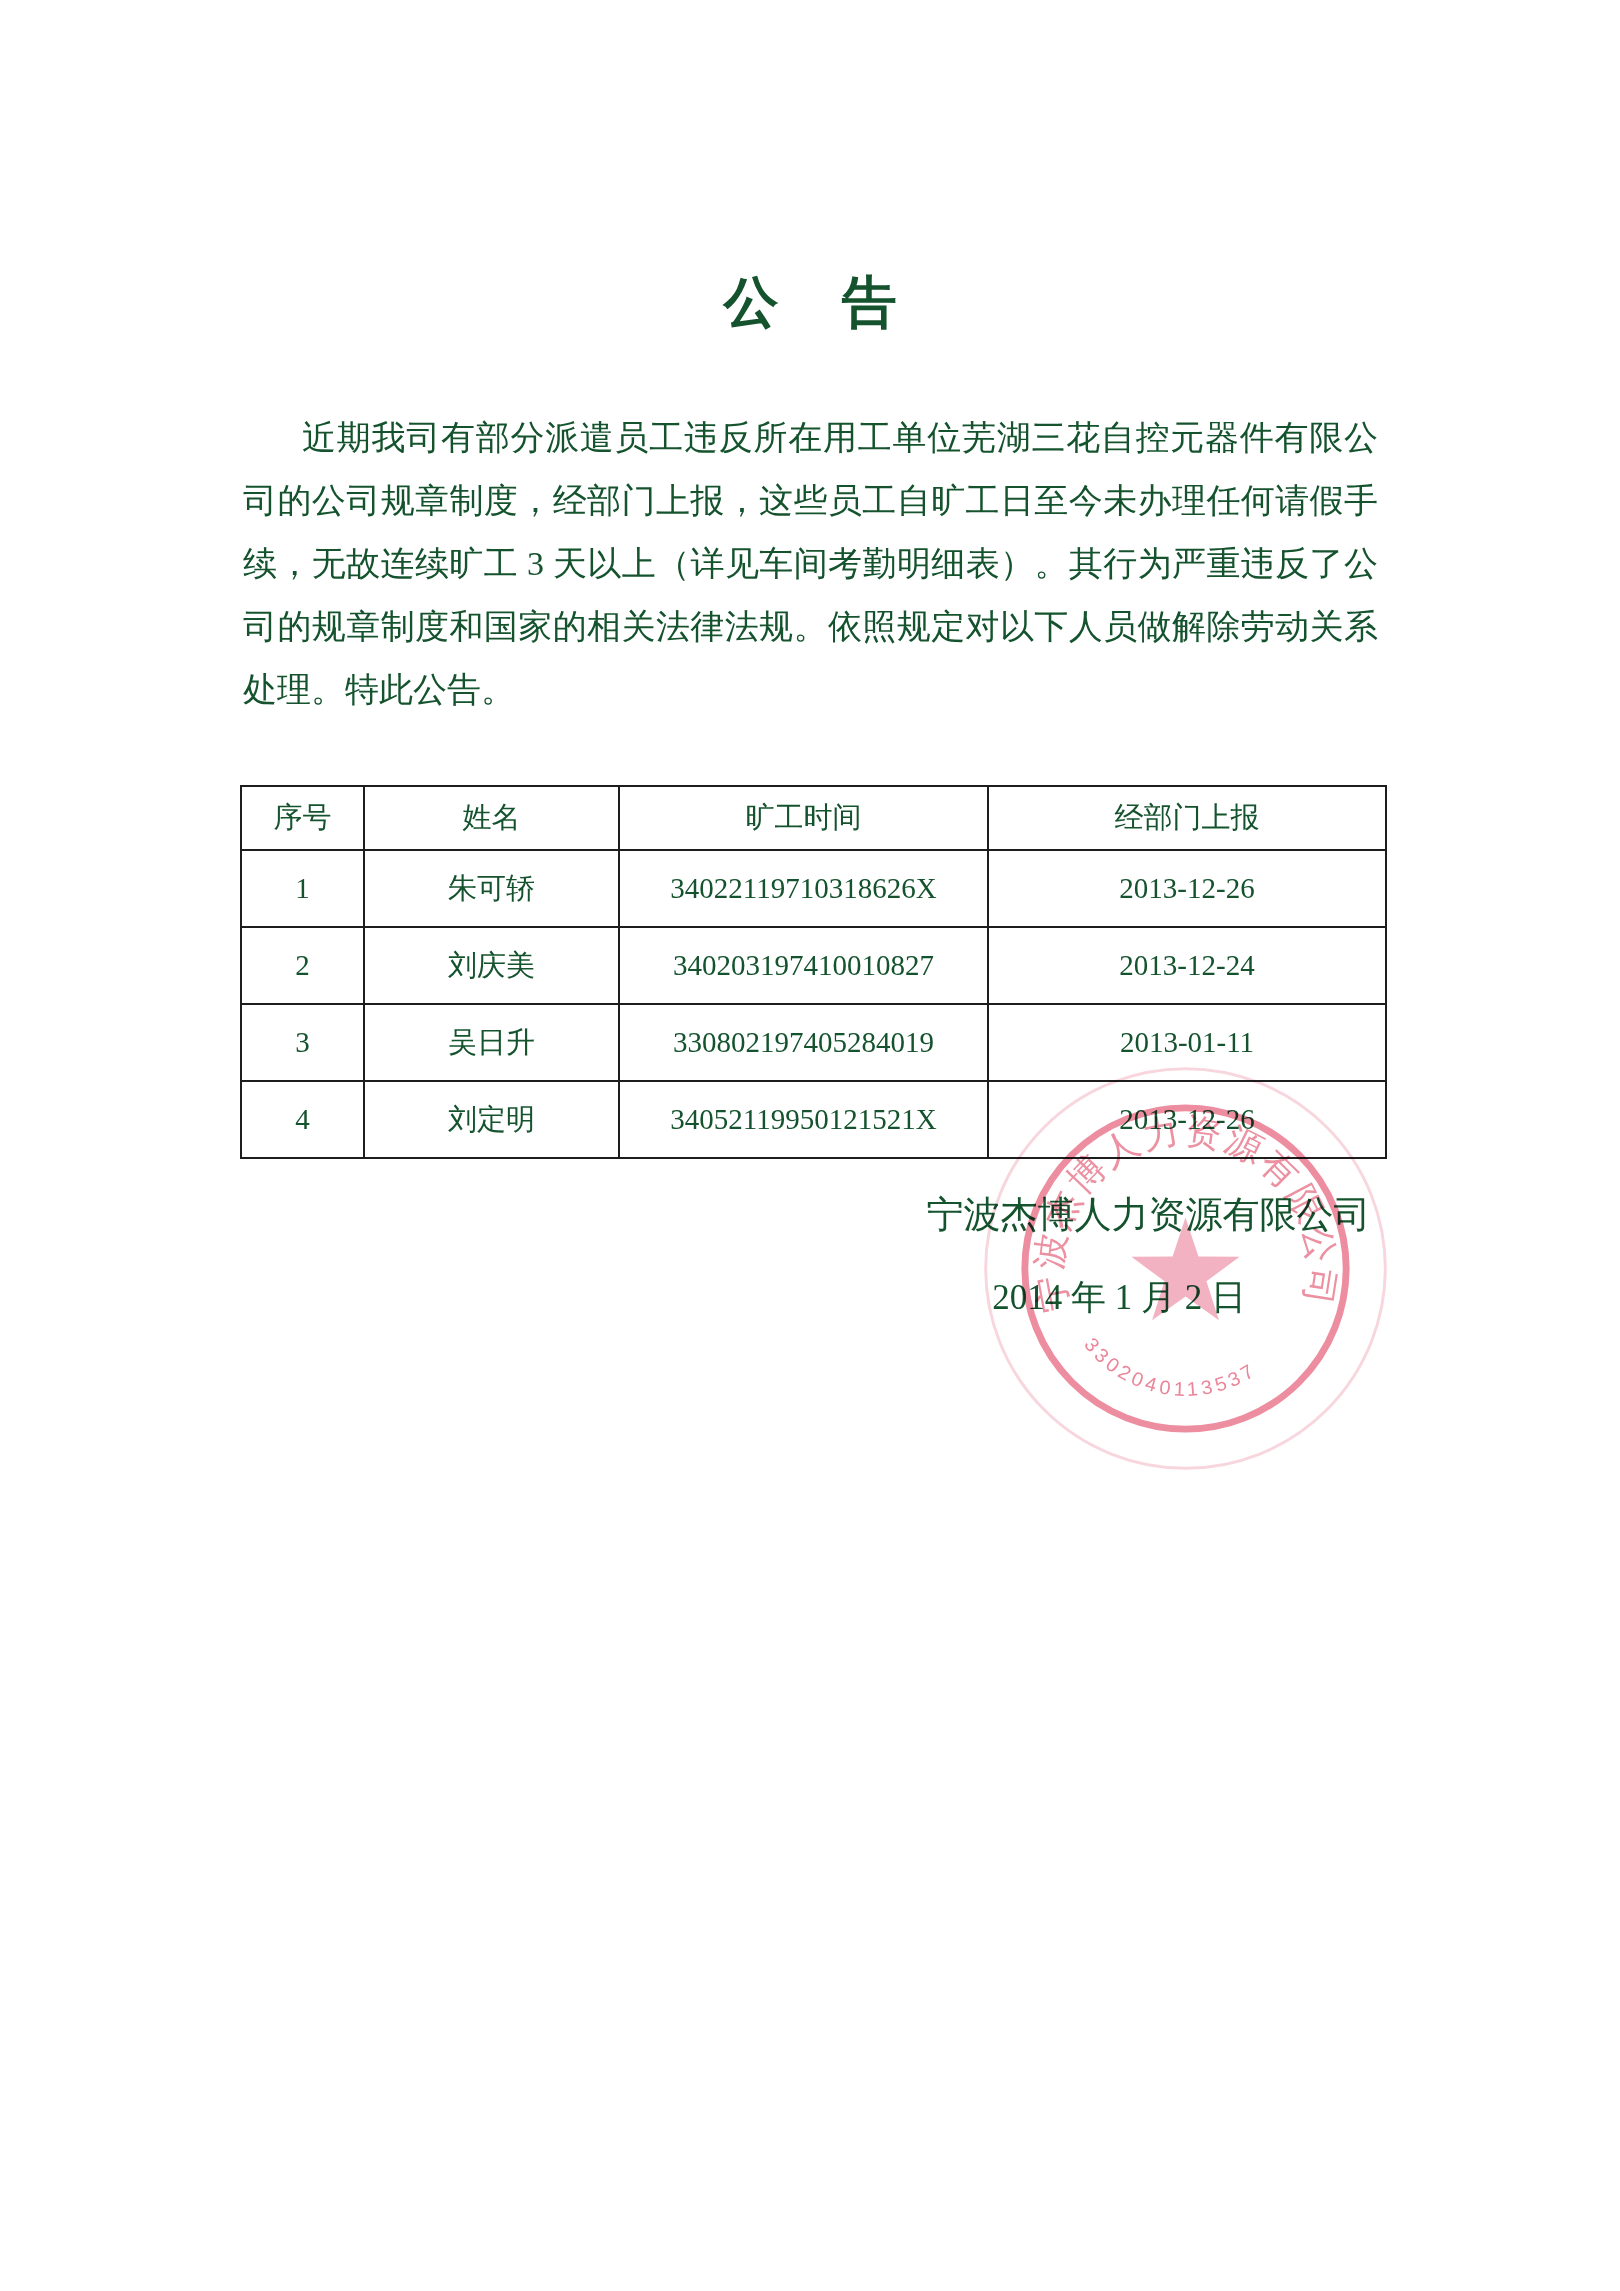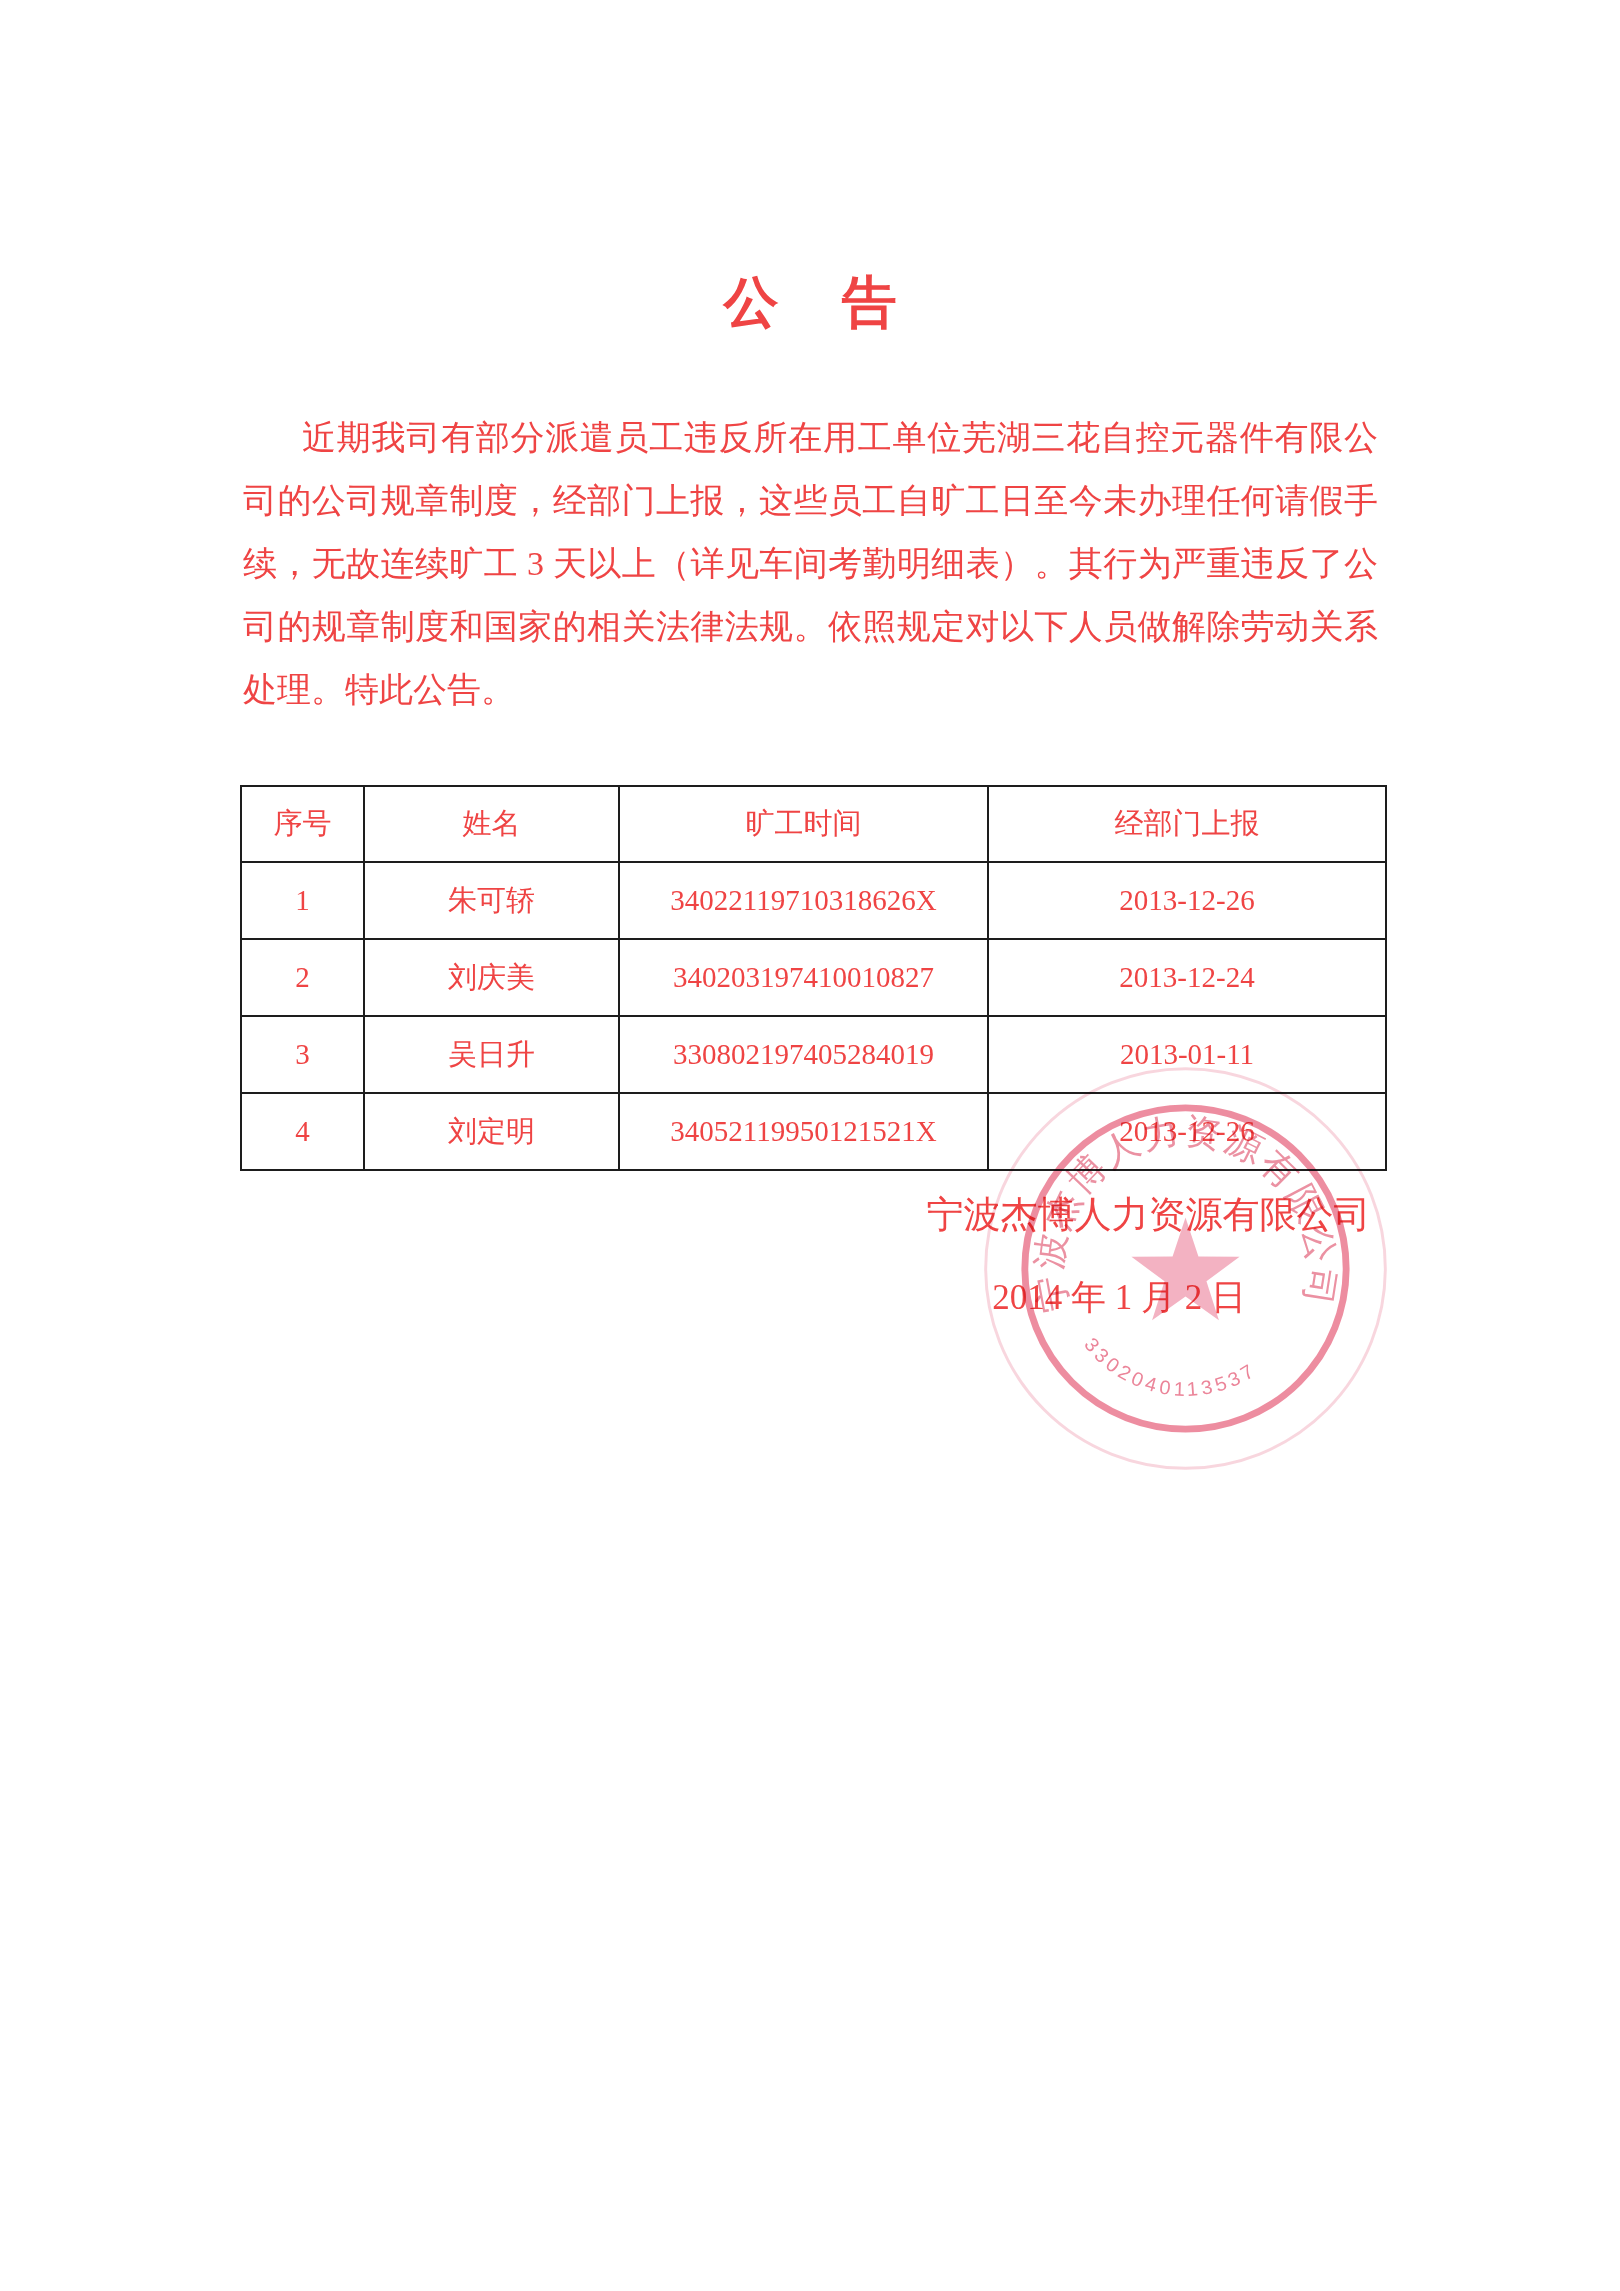--- a/index.html
+++ b/index.html
@@ -2,21 +2,21 @@
 <html><head>
 <meta charset="utf-8">
 <style>
   html,body { margin:0; padding:0; background:#ffffff; }
   #page {
     position:relative;
     width:1620px; height:2292px;
     background:#ffffff;
     overflow:hidden;
     font-family:"Liberation Serif","DejaVu Serif",serif;
-    color:#ef4444;
+    color:#14532d;
   }
   .notice-title {
     position:absolute; top:271px; left:0; width:100%;
     text-align:center;
     font-size:55px; font-weight:700;
     letter-spacing:0.45em; text-indent:0.45em;
     line-height:63px;
   }
   .notice-body {
     position:absolute; left:243px; top:406px; width:1135px;
@@ -33,21 +33,21 @@
     font-size:29px;
   }
   .attendance-table th, .attendance-table td {
     border:2px solid #1d1d1d;
     text-align:center; vertical-align:middle;
     font-weight:normal;
     padding:0;
     overflow:hidden;
   }
   .attendance-table { border:2.9px solid #1d1d1d; }
-  .attendance-table thead tr { height:76px;border-radius:28px; }
+  .attendance-table thead tr { height:64px;border-radius:28px; }
   .attendance-table tbody tr { height:77px; }
   .sign-company {
     position:absolute; top:1190px; left:919px; width:459px;
     text-align:center; font-size:37px; line-height:49px;
     white-space:nowrap;
   }
   .sign-date {
     position:absolute; top:1274px; left:933px; width:372px;
     text-align:center; font-size:35px; line-height:47px;
     white-space:nowrap;

